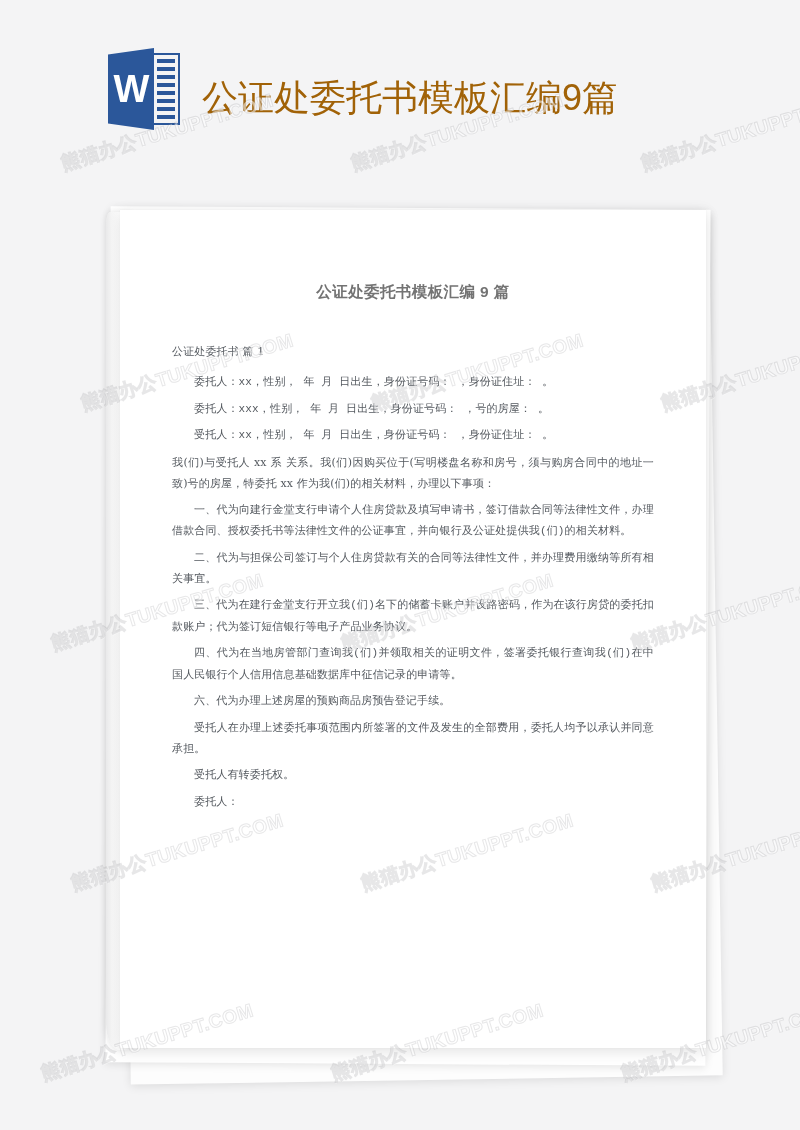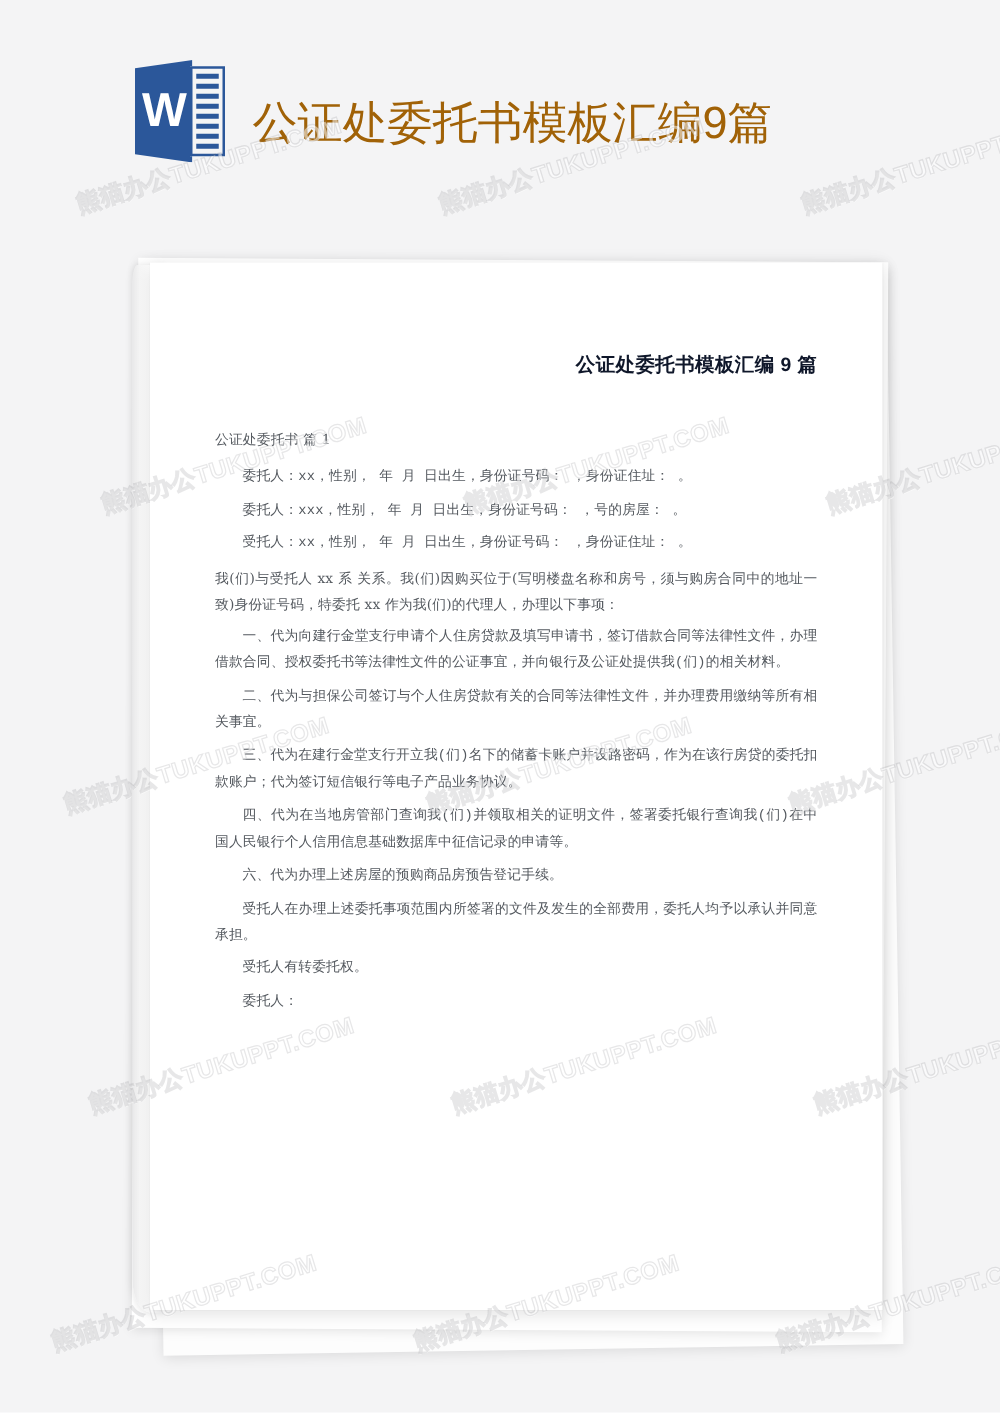--- a/index.html
+++ b/index.html
@@ -168,22 +168,22 @@
   #doc-inner {
     position: absolute;
     left: 0; top: 0;
     width: 586px;
     height: 838px;
     padding: 72px 52px 0 52px;
     box-sizing: border-box;
   }
 
   #doc-title {
-    text-align: right;
-    color: #0f172a;
+    text-align: center;
+    color: #737373;
     font-size: 15.5px;
     font-weight: 700;
     letter-spacing: 0.4px;
     margin: 0 0 38px 0;
     font-family: "Liberation Sans", "DejaVu Sans", sans-serif;
   }
 
   #doc-body {
     color: #54595f;
     font-size: 11px;
@@ -234,21 +234,21 @@
   <div class="sheet-curl"></div>
 
   <div id="doc-page">
     <div id="doc-inner">
       <div id="doc-title">公证处委托书模板汇编 9 篇</div>
       <div id="doc-body">
         <p class="heading-line">公证处委托书  篇 1</p>
         <p class="indent">委托人：xx，性别，  年  月  日出生，身份证号码：  ，身份证住址：  。</p>
         <p class="indent">委托人：xxx，性别，  年  月  日出生，身份证号码：  ，号的房屋：  。</p>
         <p class="indent">受托人：xx，性别，  年  月  日出生，身份证号码：  ，身份证住址：  。</p>
-        <p class="noindent">我(们)与受托人 xx 系 关系。我(们)因购买位于(写明楼盘名称和房号，须与购房合同中的地址一致)身份证号码，特委托 xx 作为我(们)的代理人，办理以下事项：</p>
+        <p class="noindent">我(们)与受托人 xx 系 关系。我(们)因购买位于(写明楼盘名称和房号，须与购房合同中的地址一致)号的房屋，特委托 xx 作为我(们)的相关材料，办理以下事项：</p>
         <p class="indent">一、代为向建行金堂支行申请个人住房贷款及填写申请书，签订借款合同等法律性文件，办理借款合同、授权委托书等法律性文件的公证事宜，并向银行及公证处提供我(们)的相关材料。</p>
         <p class="indent">二、代为与担保公司签订与个人住房贷款有关的合同等法律性文件，并办理费用缴纳等所有相关事宜。</p>
         <p class="indent">三、代为在建行金堂支行开立我(们)名下的储蓄卡账户并设路密码，作为在该行房贷的委托扣款账户；代为签订短信银行等电子产品业务协议。</p>
         <p class="indent">四、代为在当地房管部门查询我(们)并领取相关的证明文件，签署委托银行查询我(们)在中国人民银行个人信用信息基础数据库中征信记录的申请等。</p>
         <p class="indent">六、代为办理上述房屋的预购商品房预告登记手续。</p>
         <p class="indent">受托人在办理上述委托事项范围内所签署的文件及发生的全部费用，委托人均予以承认并同意承担。</p>
         <p class="indent">受托人有转委托权。</p>
         <p class="indent">委托人：</p>
       </div>
     </div>

